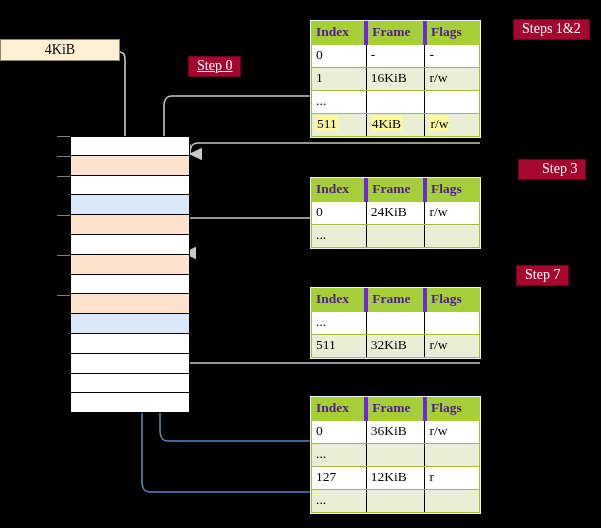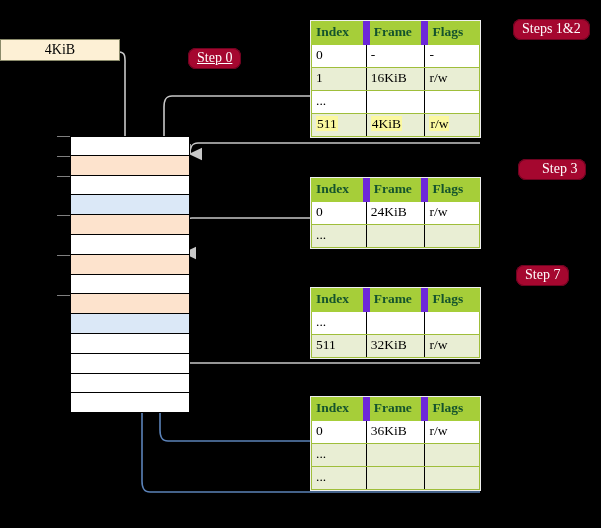--- a/index.html
+++ b/index.html
@@ -17,25 +17,25 @@
   .kib-box{
     position:absolute;left:0;top:39px;width:120px;height:22px;
     background:#fdf0d5;border:1px solid #8a8a6a;
     display:flex;align-items:center;justify-content:center;
     font-size:14px;line-height:1;box-sizing:border-box;
   }
 
   
   .badge{
     position:absolute;background:#a5072f;color:#fff;
-    border-radius:8px;padding:2px 9px 3px 9px;
+    border-radius:0;padding:2px 9px 3px 9px;
     font-size:14px;line-height:1.15;white-space:nowrap;
     box-shadow:0 0 0 1px #6d0320 inset;
   }
-  #badge-step0{left:188px;top:48px;text-decoration:underline;}
+  #badge-step0{left:188px;top:56px;text-decoration:underline;}
   #badge-steps12{left:513px;top:19px;}
   #badge-step3{left:518px;top:159px;padding-left:24px;}
   #badge-step4{left:516px;top:265px;}
 
   
   .memcol{position:absolute;left:70px;top:136px;width:120px;}
   .memrow{
     height:19.8px;box-sizing:border-box;
     border-left:1px solid #000;border-right:1px solid #000;
     border-bottom:1px solid #000;background:#ffffff;
@@ -51,24 +51,24 @@
     position:absolute;border-collapse:collapse;width:169px;
     background:#fff;font-size:13.5px;
     box-shadow:0 0 0 1px #efefef;
   }
   table.pt th,table.pt td{
     border:1px solid #9fbe3a;padding:1px 4px 2px 4px;
     height:23px;box-sizing:border-box;text-align:left;
     vertical-align:middle;line-height:1.05;
   }
   table.pt th{
-    background:#a6ce39;color:#14532d;font-weight:bold;
+    background:#a6ce39;color:#4c1d95;font-weight:bold;
     border-color:#a6ce39;
   }
-  table.pt th.sep{border-left:7px solid #6d28d9;}
+  table.pt th.sep{border-left:4px solid #6d28d9;}
   table.pt td{border-left:1px solid #000;border-right:1px solid #000;}
   table.pt td.c0{border-left:1px solid #9fbe3a;}
   table.pt td.c2{border-right:1px solid #9fbe3a;}
   table.pt tr.alt td{background:#e9eed4;}
   table.pt td .hl{background:#fbf8a0;padding:0 1px;}
 
   .col-idx{width:55px;}
   .col-frm{width:59px;}
   .col-flg{width:55px;margin-left:47px;}
 
@@ -243,20 +243,25 @@
         <tr class="">
           <td class="c0">0</td>
           <td class="c1">36KiB</td>
           <td class="c2">r/w</td>
         </tr>
         <tr class="alt">
           <td class="c0">...</td>
           <td class="c1"></td>
           <td class="c2"></td>
         </tr>
+        <tr class="">
+          <td class="c0">127</td>
+          <td class="c1">12KiB</td>
+          <td class="c2">r</td>
+        </tr>
         <tr class="alt">
           <td class="c0">...</td>
           <td class="c1"></td>
           <td class="c2"></td>
         </tr>
       </tbody>
     </table>
 
 </div>
 

